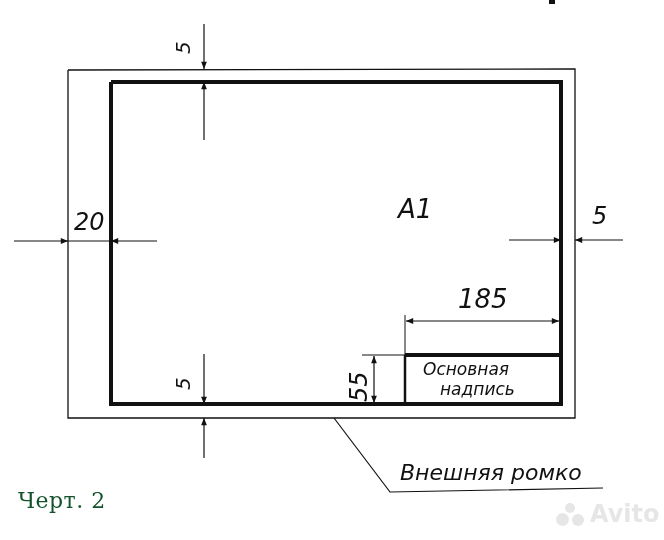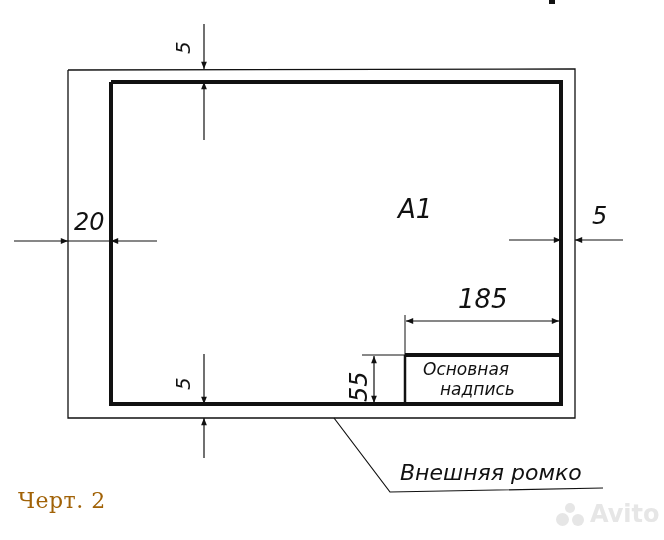--- a/index.html
+++ b/index.html
@@ -2,21 +2,21 @@
 <html><head>
   <meta charset="utf-8">
   <style>
     html, body { margin: 0; padding: 0; background: #ffffff; }
     body { width: 664px; height: 540px; position: relative; overflow: hidden; }
     .canvas { position: absolute; left: 0; top: 0; width: 664px; height: 540px; }
     svg text { font-family: "DejaVu Sans", sans-serif; fill: #111; }
     .ital { font-style: italic; }
     .caption {
       position: absolute; left: 18px; top: 488px;
-      font-family: "DejaVu Serif", serif; font-size: 22px; color: #a16207;
+      font-family: "DejaVu Serif", serif; font-size: 22px; color: #14532d;
       letter-spacing: 0.5px;
     }
     .watermark {
       position: absolute; left: 556px; top: 500px;
       font-family: "DejaVu Sans", sans-serif; font-size: 24px; font-weight: bold;
       color: #e6e6e6; display: flex; align-items: center; gap: 4px; justify-content: center;
     }
     .wm-dots { position: relative; width: 30px; height: 26px; }
     .wm-dots span { position: absolute; border-radius: 50%; background: #e6e6e6; }
   </style>

